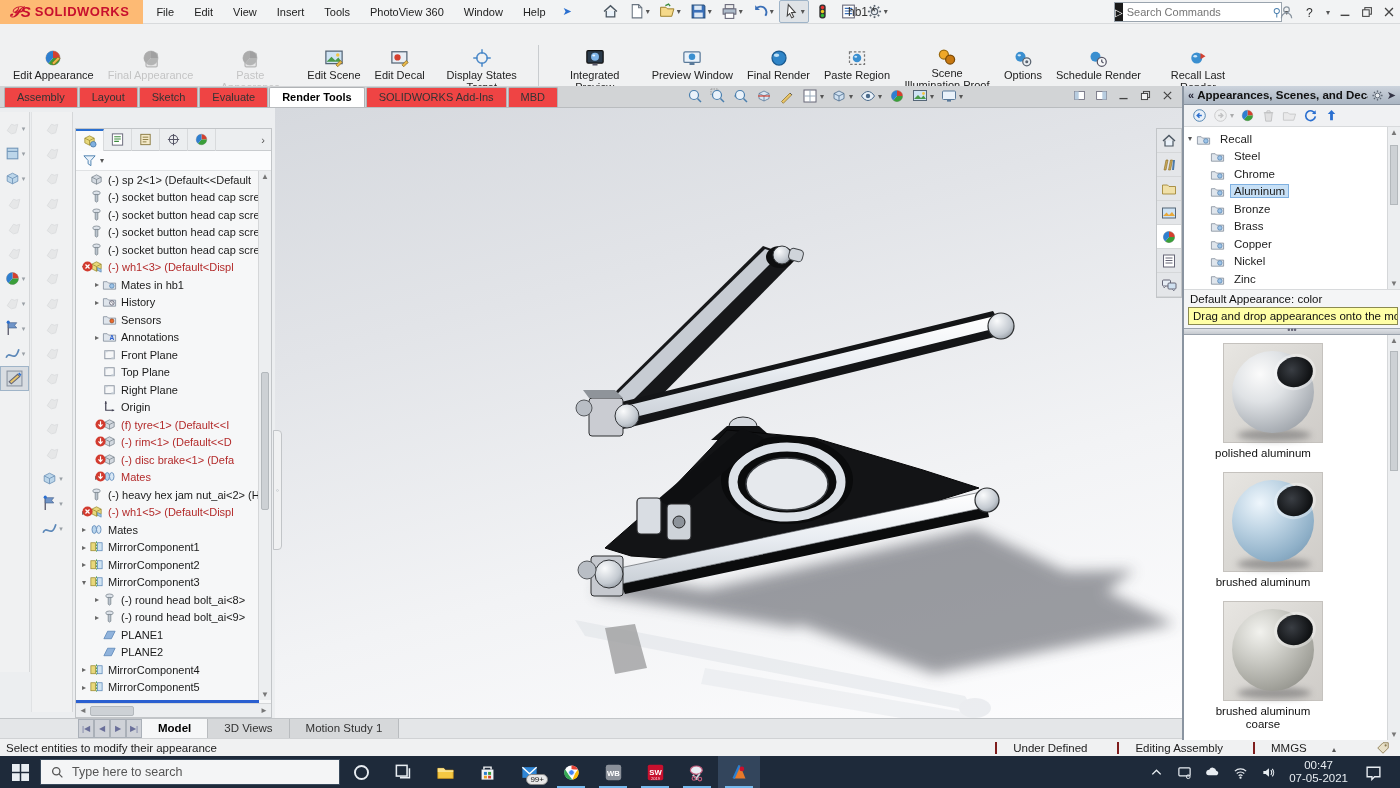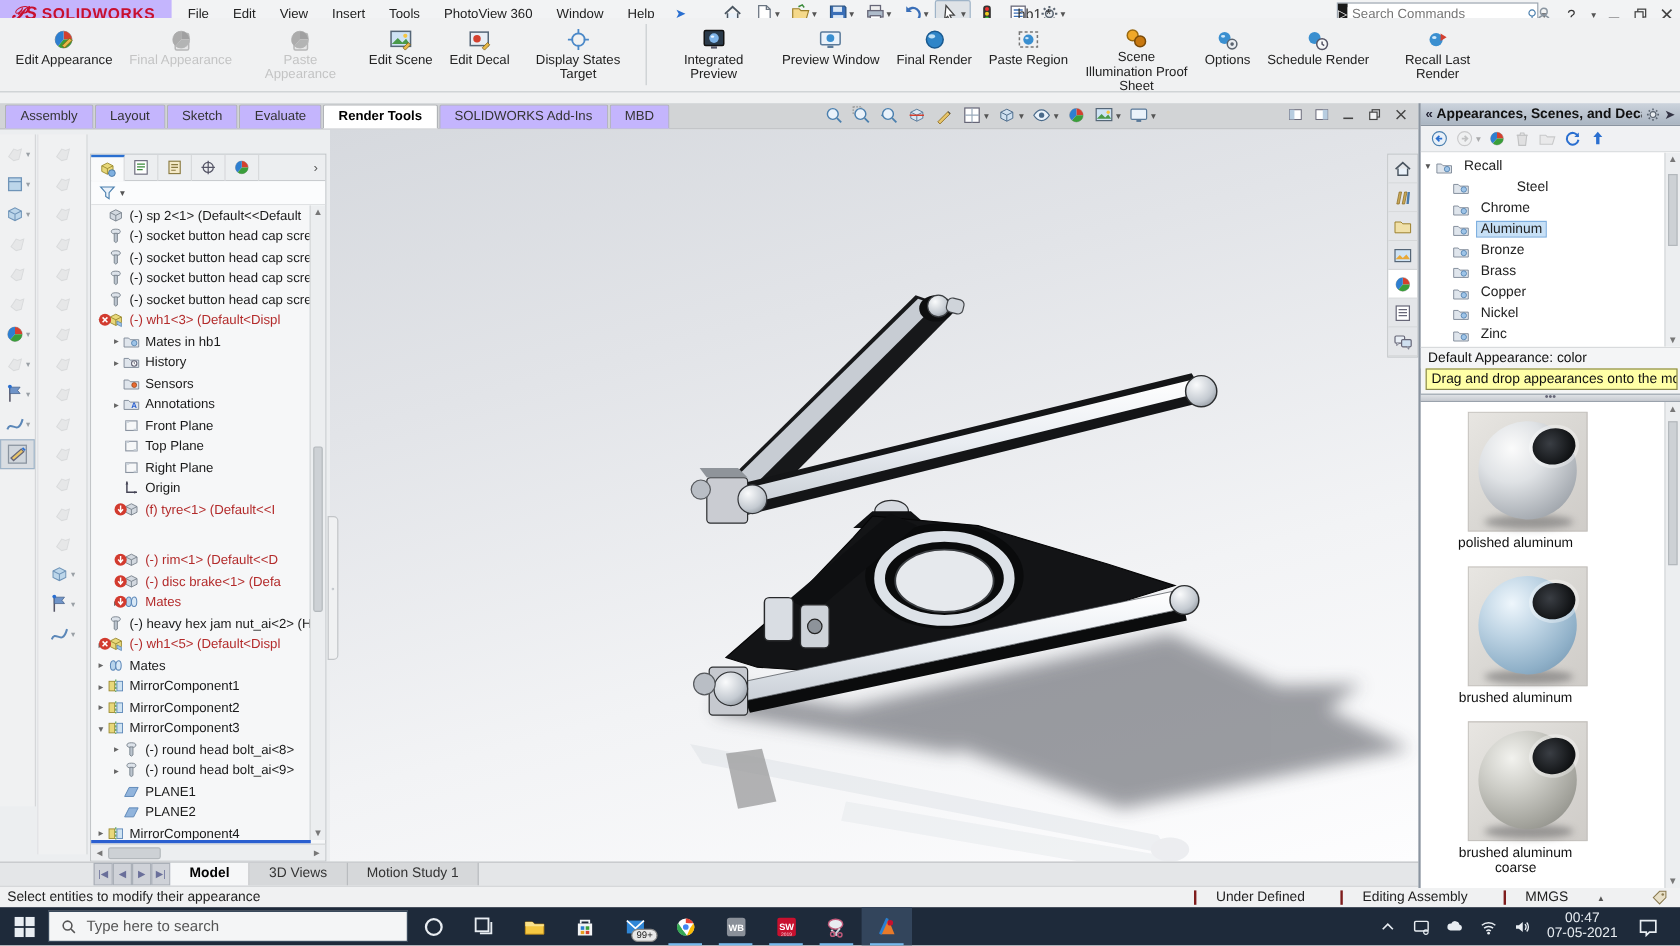--- a/index.html
+++ b/index.html
@@ -2,48 +2,48 @@
 <html><head>
 <meta charset="utf-8">
 <style>
   * { margin:0; padding:0; box-sizing:border-box; }
   html,body { width:1400px; height:788px; overflow:hidden; }
   body { font-family:"Liberation Sans", sans-serif; font-size:11px; color:#222; background:#f0f1f2; position:relative; }
   #app { position:absolute; inset:0; }
 
   
   #titlebar { position:absolute; left:0; top:0; width:1400px; height:24px; background:#f2f3f4; border-bottom:1px solid #d8dadc; display:flex; align-items:center; }
-  #logo { display:flex; align-items:center; gap:4px; padding:0 14px 0 10px; background:#c4b5fd; height:24px; }
+  #logo { display:flex; align-items:center; gap:4px; padding:0 14px 0 10px; background:#fdba74; height:24px; }
   #logo .dslogo { font-weight:bold; font-style:italic; font-size:15px; color:#c8102e; }
   #logo .logotext { font-weight:bold; font-size:13px; color:#c8102e; letter-spacing:.5px; }
   #menus { display:flex; gap:2px; margin-left:4px; }
   #menus .menu { padding:4px 9px; cursor:default; }
   #pin-icon { margin:0 8px; color:#2a6fd0; }
   #quickbar { display:flex; align-items:center; gap:1px; margin-left:18px; }
   .qbtn { display:flex; align-items:center; padding:2px 3px; border:1px solid transparent; border-radius:2px; }
   .qbtn.pressed { background:#dfe3e7; border-color:#9fb4c8; }
   .qcaret { font-size:8px; color:#555; margin-left:1px; }
   #doctitle { position:absolute; left:848px; top:5px; font-size:12px; color:#333; }
   #tsearch { position:absolute; right:118px; top:2px; width:168px; height:20px; border:1px solid #9aa4ae; background:#fff; display:flex; align-items:center; }
   #tsearch .sq { width:18px; height:18px; background:#1a1a1a; color:#fff; display:flex; align-items:center; justify-content:center; font-size:10px; }
   #tsearch input { flex:1; border:0; outline:0; font-size:11px; color:#888; padding:0 4px; font-family:"Liberation Sans",sans-serif; }
   #tsearch .mag { color:#4a7fae; margin-right:3px; }
   #title-right { position:absolute; right:4px; top:0; height:24px; display:flex; align-items:center; gap:8px; }
   .wctl { width:14px; height:14px; display:flex; align-items:center; justify-content:center; color:#555; }
 
   
-  #ribbon { position:absolute; left:0; top:15px; width:1400px; height:62px; background:#f0f1f2; border-bottom:1px solid #c9cccf; display:flex; align-items:stretch; padding:2px 0 2px 6px; }
+  #ribbon { position:absolute; left:0; top:40px; width:1400px; height:62px; background:#f0f1f2; border-bottom:1px solid #c9cccf; display:flex; align-items:stretch; padding:2px 0 2px 6px; }
   .rbtn { display:flex; flex-direction:column; align-items:center; justify-content:flex-start; padding:4px 6px 2px; max-width:100px; text-align:center; line-height:12px; font-size:11px; color:#222; border:1px solid transparent; }
   .rbtn .ricon { height:22px; display:flex; align-items:center; }
   .rbtn.disabled { color:#9aa0a6; filter:grayscale(1) opacity(.55); }
   .rdivider { width:1px; background:#c9cccf; margin:3px 6px; }
 
   
   #tabrow { position:absolute; left:0; top:86px; width:1182px; height:22px; background:#d2d4d6; border-bottom:1px solid #b9bcbf; display:flex; align-items:flex-end; }
-  .ctab { padding:3px 12px 4px; margin-right:1px; background:#c4b5fd; border:1px solid #b0b3b6; border-bottom:none; font-size:11px; color:#333; border-radius:2px 2px 0 0; }
+  .ctab { padding:3px 12px 4px; margin-right:1px; background:#ef4444; border:1px solid #b0b3b6; border-bottom:none; font-size:11px; color:#333; border-radius:2px 2px 0 0; }
   .ctab.active { background:#fff; font-weight:bold; color:#000; }
   #hud { display:flex; align-items:center; gap:7px; margin:0 0 3px 128px; }
   .hudic { display:flex; align-items:center; gap:1px; }
   #docwin { position:absolute; right:8px; top:3px; display:flex; gap:9px; align-items:center; }
 
   
   #main { position:absolute; left:0; top:108px; width:1182px; height:610px; background:#eceef0; }
   #viewport { position:absolute; left:275px; top:0; width:907px; height:610px; background:linear-gradient(165deg,#d6d9de 0%,#e2e4e8 30%,#f2f3f5 65%,#fdfdfe 100%); overflow:hidden; }
 
   
@@ -1038,21 +1038,21 @@
                 </svg>
                 <span class="badge">
                   <svg width="11" height="11" viewBox="0 0 12 12">
                     <circle cx="6" cy="6" r="5.5" fill="#d23b2f"></circle>
                     <path d="M6 2.5v5M3.8 5.8 6 8.4l2.2-2.6" stroke="#fff" stroke-width="1.3" fill="none"></path>
                   </svg>
                 </span>
               </span>
               <span>(f) tyre&lt;1&gt; (Default&lt;&lt;I</span>
             </div>
-            <div class="trow red" style="padding-left: 26px; margin-top: 25px;">
+            <div class="trow red" style="padding-left: 26px;">
               <span class="tic">
                 <svg width="15" height="15" viewBox="0 0 16 16">
                   <path d="M3 5.5 8 3l5 2.5v5L8 13 3 10.5z" fill="#d3d9e0" stroke="#76808a" stroke-width=".8"></path>
                   <path d="M3 5.5 8 8l5-2.5M8 8v5" fill="none" stroke="#76808a" stroke-width=".8"></path>
                 </svg>
                 <span class="badge">
                   <svg width="11" height="11" viewBox="0 0 12 12">
                     <circle cx="6" cy="6" r="5.5" fill="#d23b2f"></circle>
                     <path d="M6 2.5v5M3.8 5.8 6 8.4l2.2-2.6" stroke="#fff" stroke-width="1.3" fill="none"></path>
                   </svg>
@@ -1354,21 +1354,21 @@
           <div class="rrow">
             <span class="ar">▾</span>
             <span class="fic">
               <svg width="15" height="15" viewBox="0 0 16 16">
                 <path d="M1.5 5h4L7 6.5h7.5v6.5h-13z" fill="#dfe5ec" stroke="#7b8694" stroke-width=".8"></path>
                 <circle cx="10.5" cy="9.5" r="2.4" fill="#9ec4e8" stroke="#4a7aaa" stroke-width=".7"></circle>
               </svg>
             </span>
             <span class="lbl">Recall</span>
           </div>
-          <div class="rrow" style="padding-left: 26px; gap: 30px;">
+          <div class="rrow" style="padding-left: 26px;">
             <span class="fic">
               <svg width="15" height="15" viewBox="0 0 16 16">
                 <path d="M1.5 5h4L7 6.5h7.5v6.5h-13z" fill="#dfe5ec" stroke="#7b8694" stroke-width=".8"></path>
                 <circle cx="10.5" cy="9.5" r="2.4" fill="#9ec4e8" stroke="#4a7aaa" stroke-width=".7"></circle>
               </svg>
             </span>
             <span class="lbl">Steel</span>
           </div>
           <div class="rrow" style="padding-left: 26px;">
             <span class="fic">

